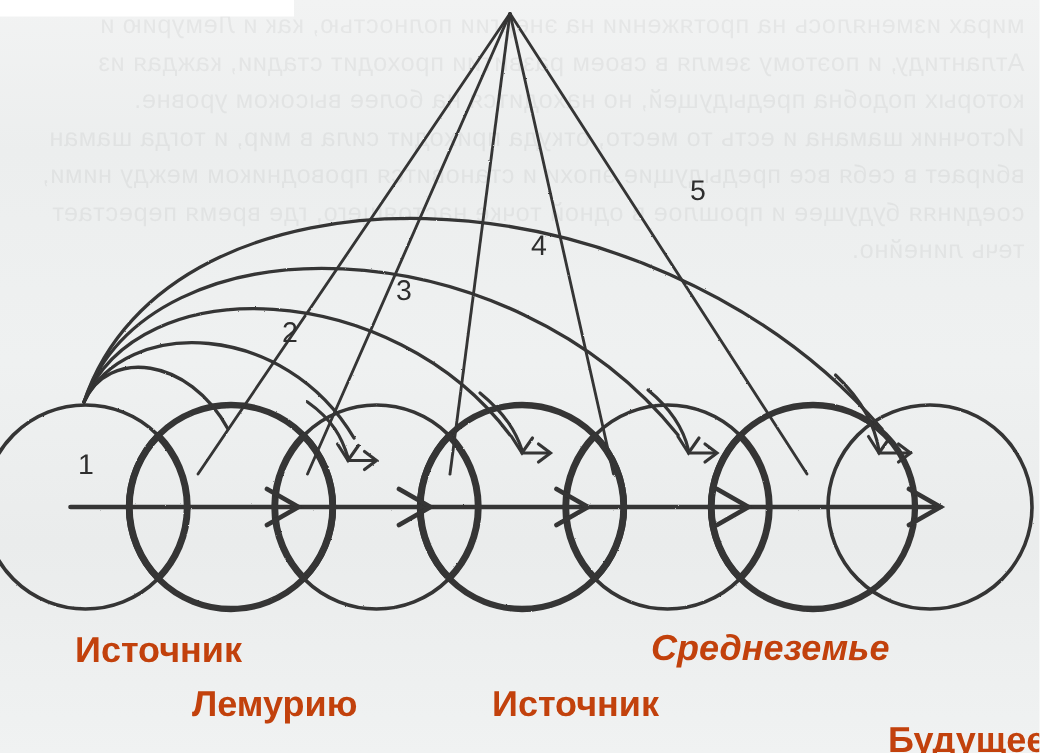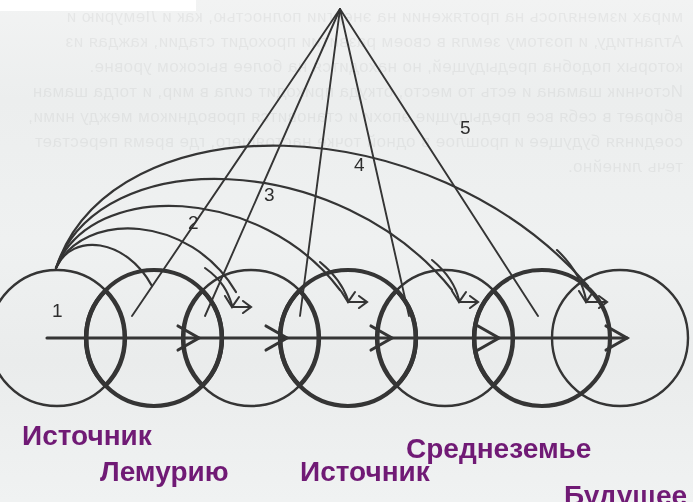--- a/index.html
+++ b/index.html
@@ -53,23 +53,24 @@
     top: 0;
   }
   .lbl {
     position: absolute;
     color: #3b3b3b;
     font-family: "Liberation Sans", sans-serif;
     white-space: nowrap;
     user-select: none;
   }
   .epoch-label {
-    font-size: 28px;
+    font-size: 24px;
     font-weight: 700;
-    color: #701a75;
+    color: #c2410c;
+    margin-left: 28px;
   }
   .num-label {
     font-size: 19px;
     font-weight: 400;
     color: #2e2e2e;
   }
 </style>
 </head>
 <body>
 
@@ -177,16 +178,16 @@
 
   <div class="lbl num-label" style="left:52px;  top:300px;">1</div>
   <div class="lbl num-label" style="left:188px; top:212px;">2</div>
   <div class="lbl num-label" style="left:264px; top:184px;">3</div>
   <div class="lbl num-label" style="left:354px; top:154px;">4</div>
   <div class="lbl num-label" style="left:460px; top:117px;">5</div>
 
   <div class="lbl epoch-label" style="left:22px;  top:420px;">Источник</div>
   <div class="lbl epoch-label" style="left:100px; top:456px;">Лемурию</div>
   <div class="lbl epoch-label" style="left:300px; top:456px;">Источник</div>
-  <div class="lbl epoch-label" style="left:406px; top:433px;">Среднеземье</div>
+  <div class="lbl epoch-label" style="left:406px; top:419px;font-style:italic;">Среднеземье</div>
   <div class="lbl epoch-label" style="left:564px; top:480px;text-align:right;">Будущее</div>
 
 </div>
 
 </body></html>

